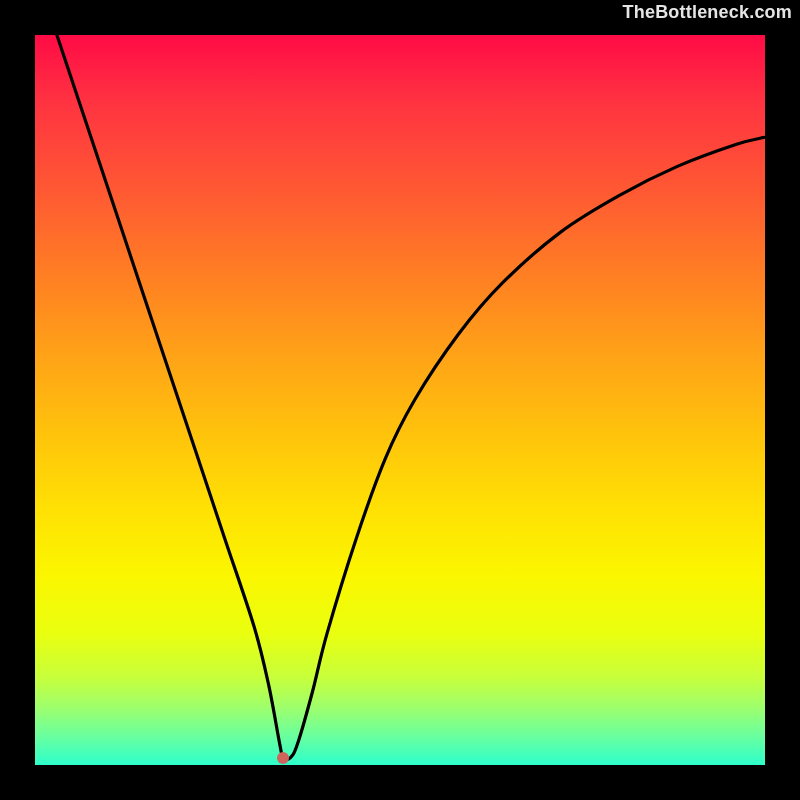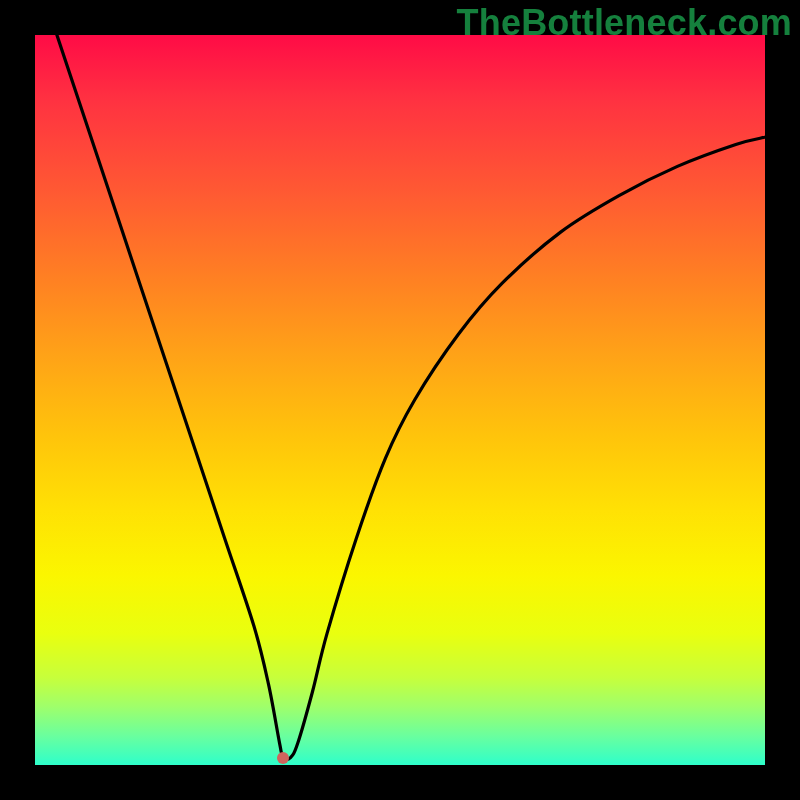--- a/index.html
+++ b/index.html
@@ -8,23 +8,23 @@
     position: relative;
     width: 800px;
     height: 800px;
     background: #000;
   }
   .watermark {
     position: absolute;
     top: 2px;
     right: 8px;
     font-family: Arial, Helvetica, sans-serif;
-    font-size: 36px;
+    font-size: 18px;
     font-weight: 600;
-    color: #15803d;
+    color: #e5e5e5;
     letter-spacing: 0.2px;
     z-index: 20;
   }
   .plot-area {
     position: absolute;
     left: 35px;
     top: 35px;
     width: 730px;
     height: 730px;
     overflow: hidden;

